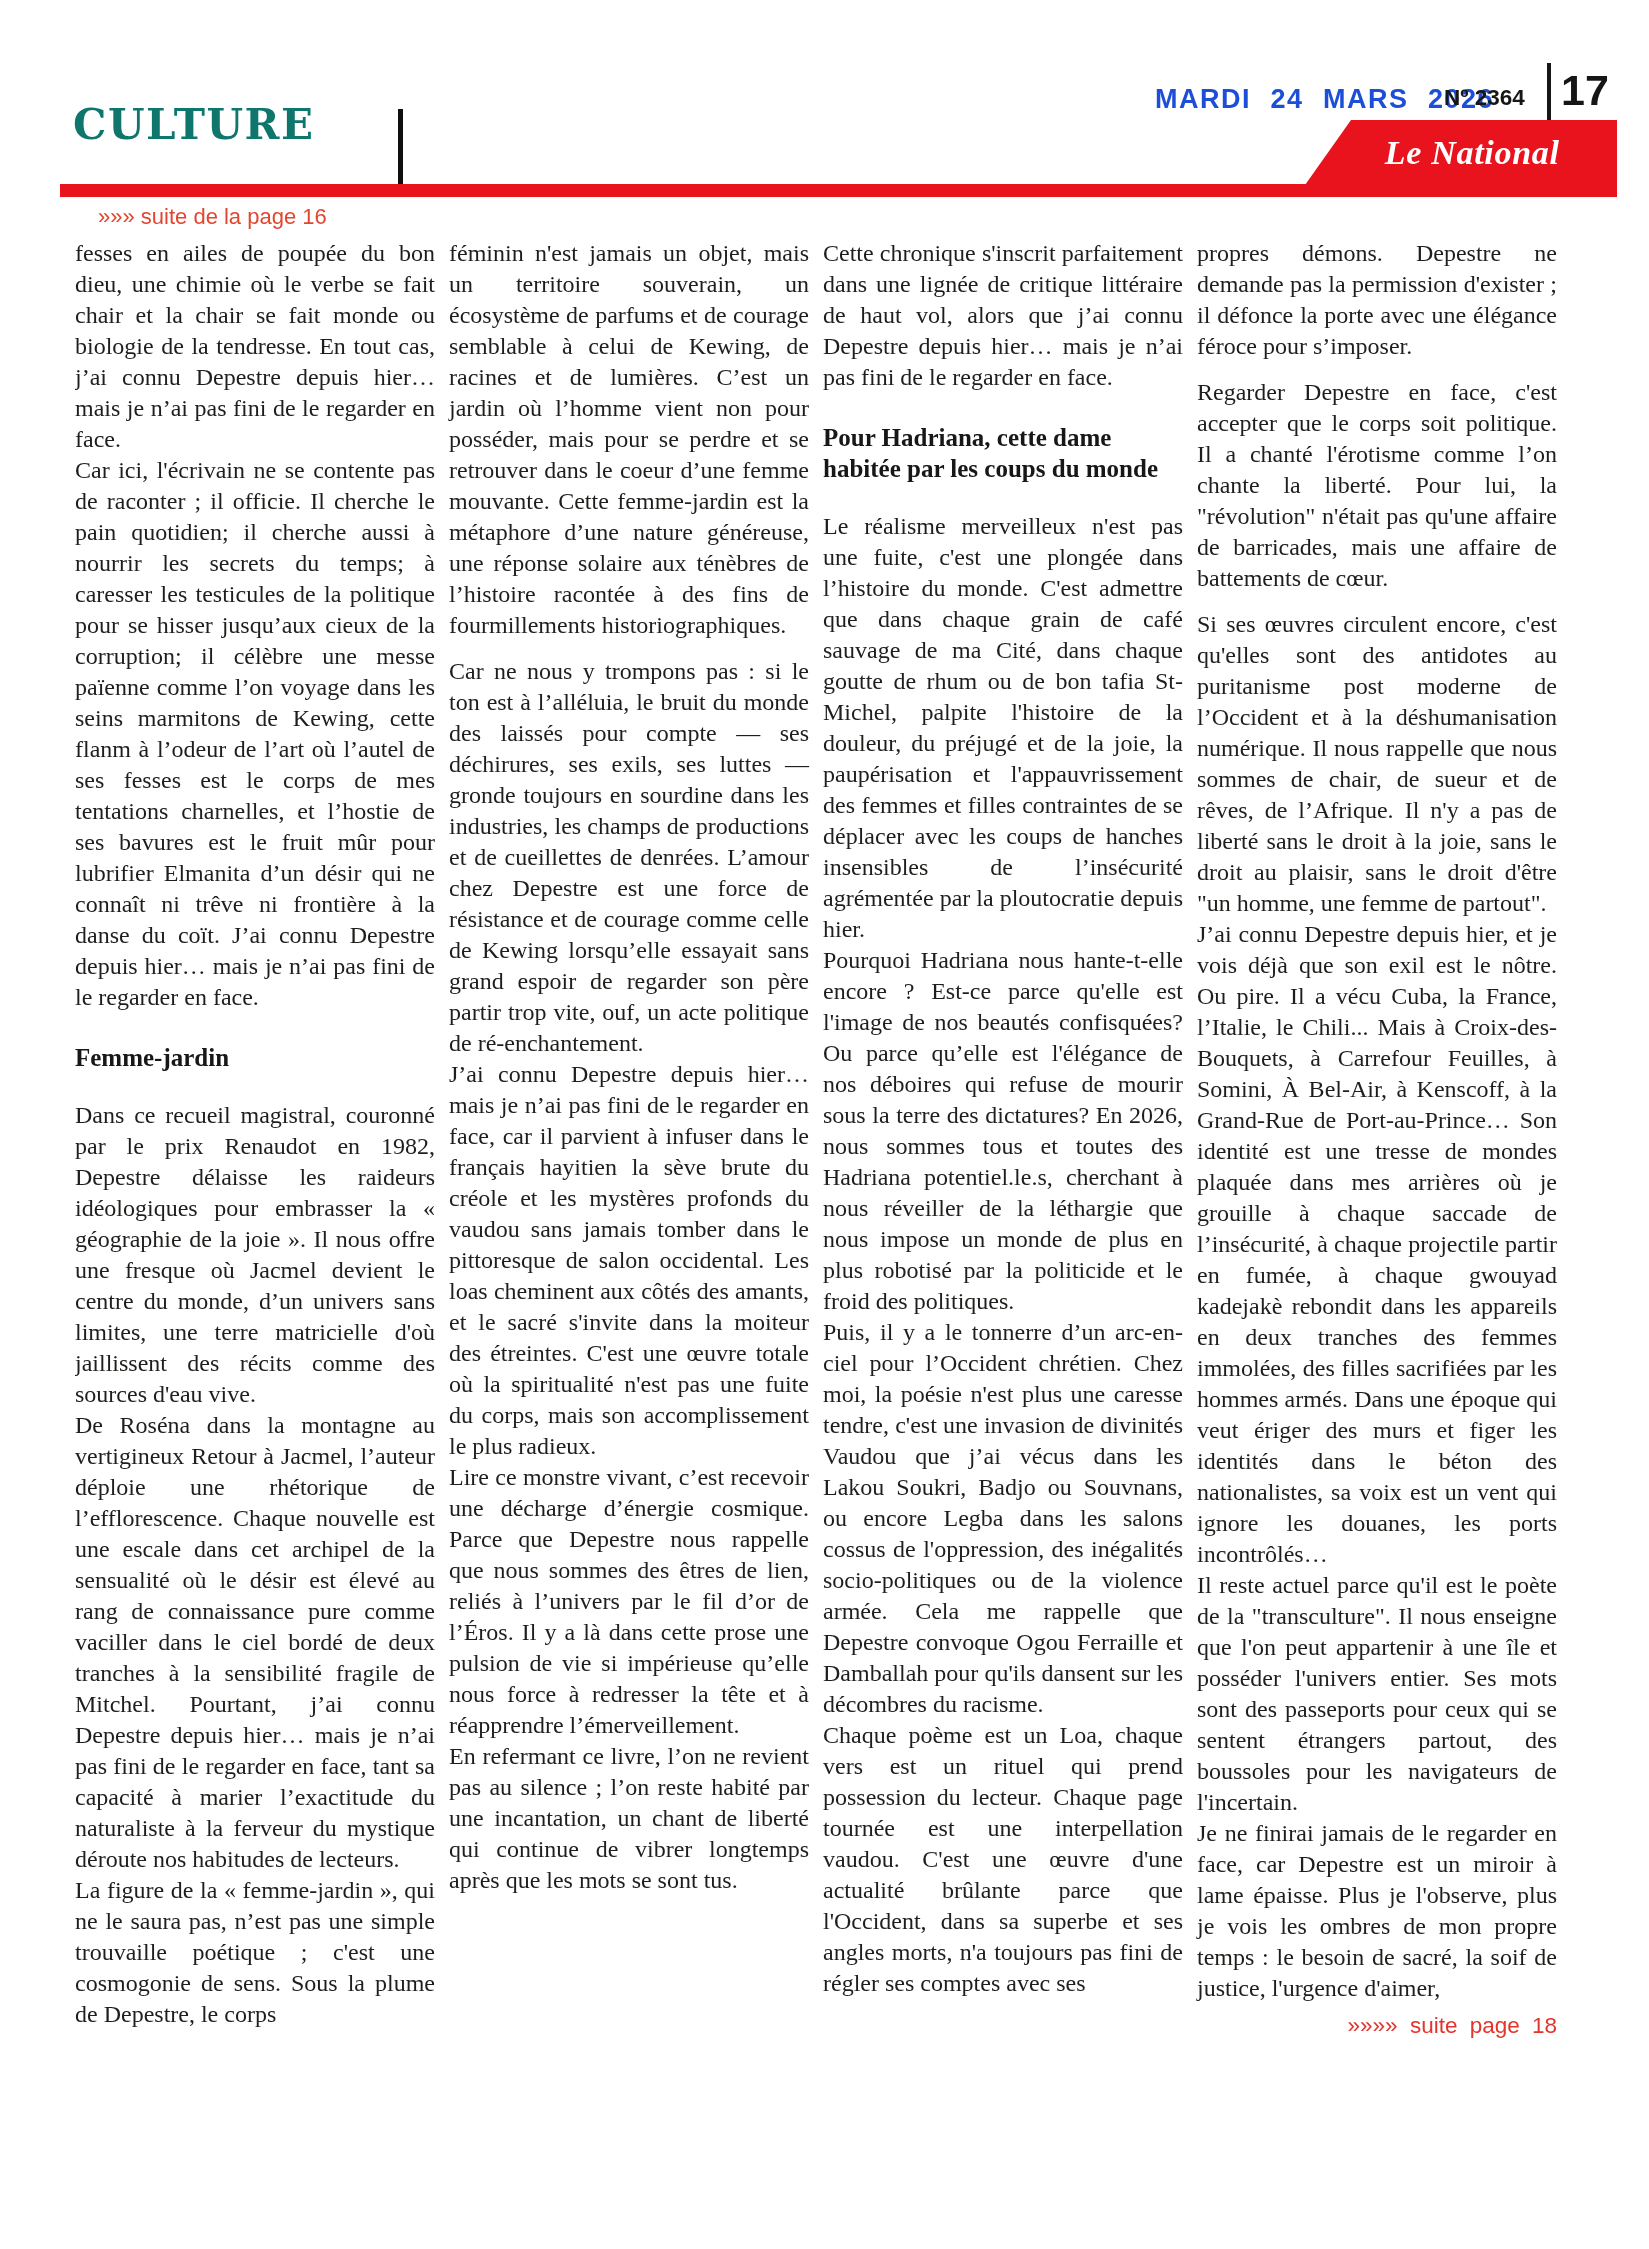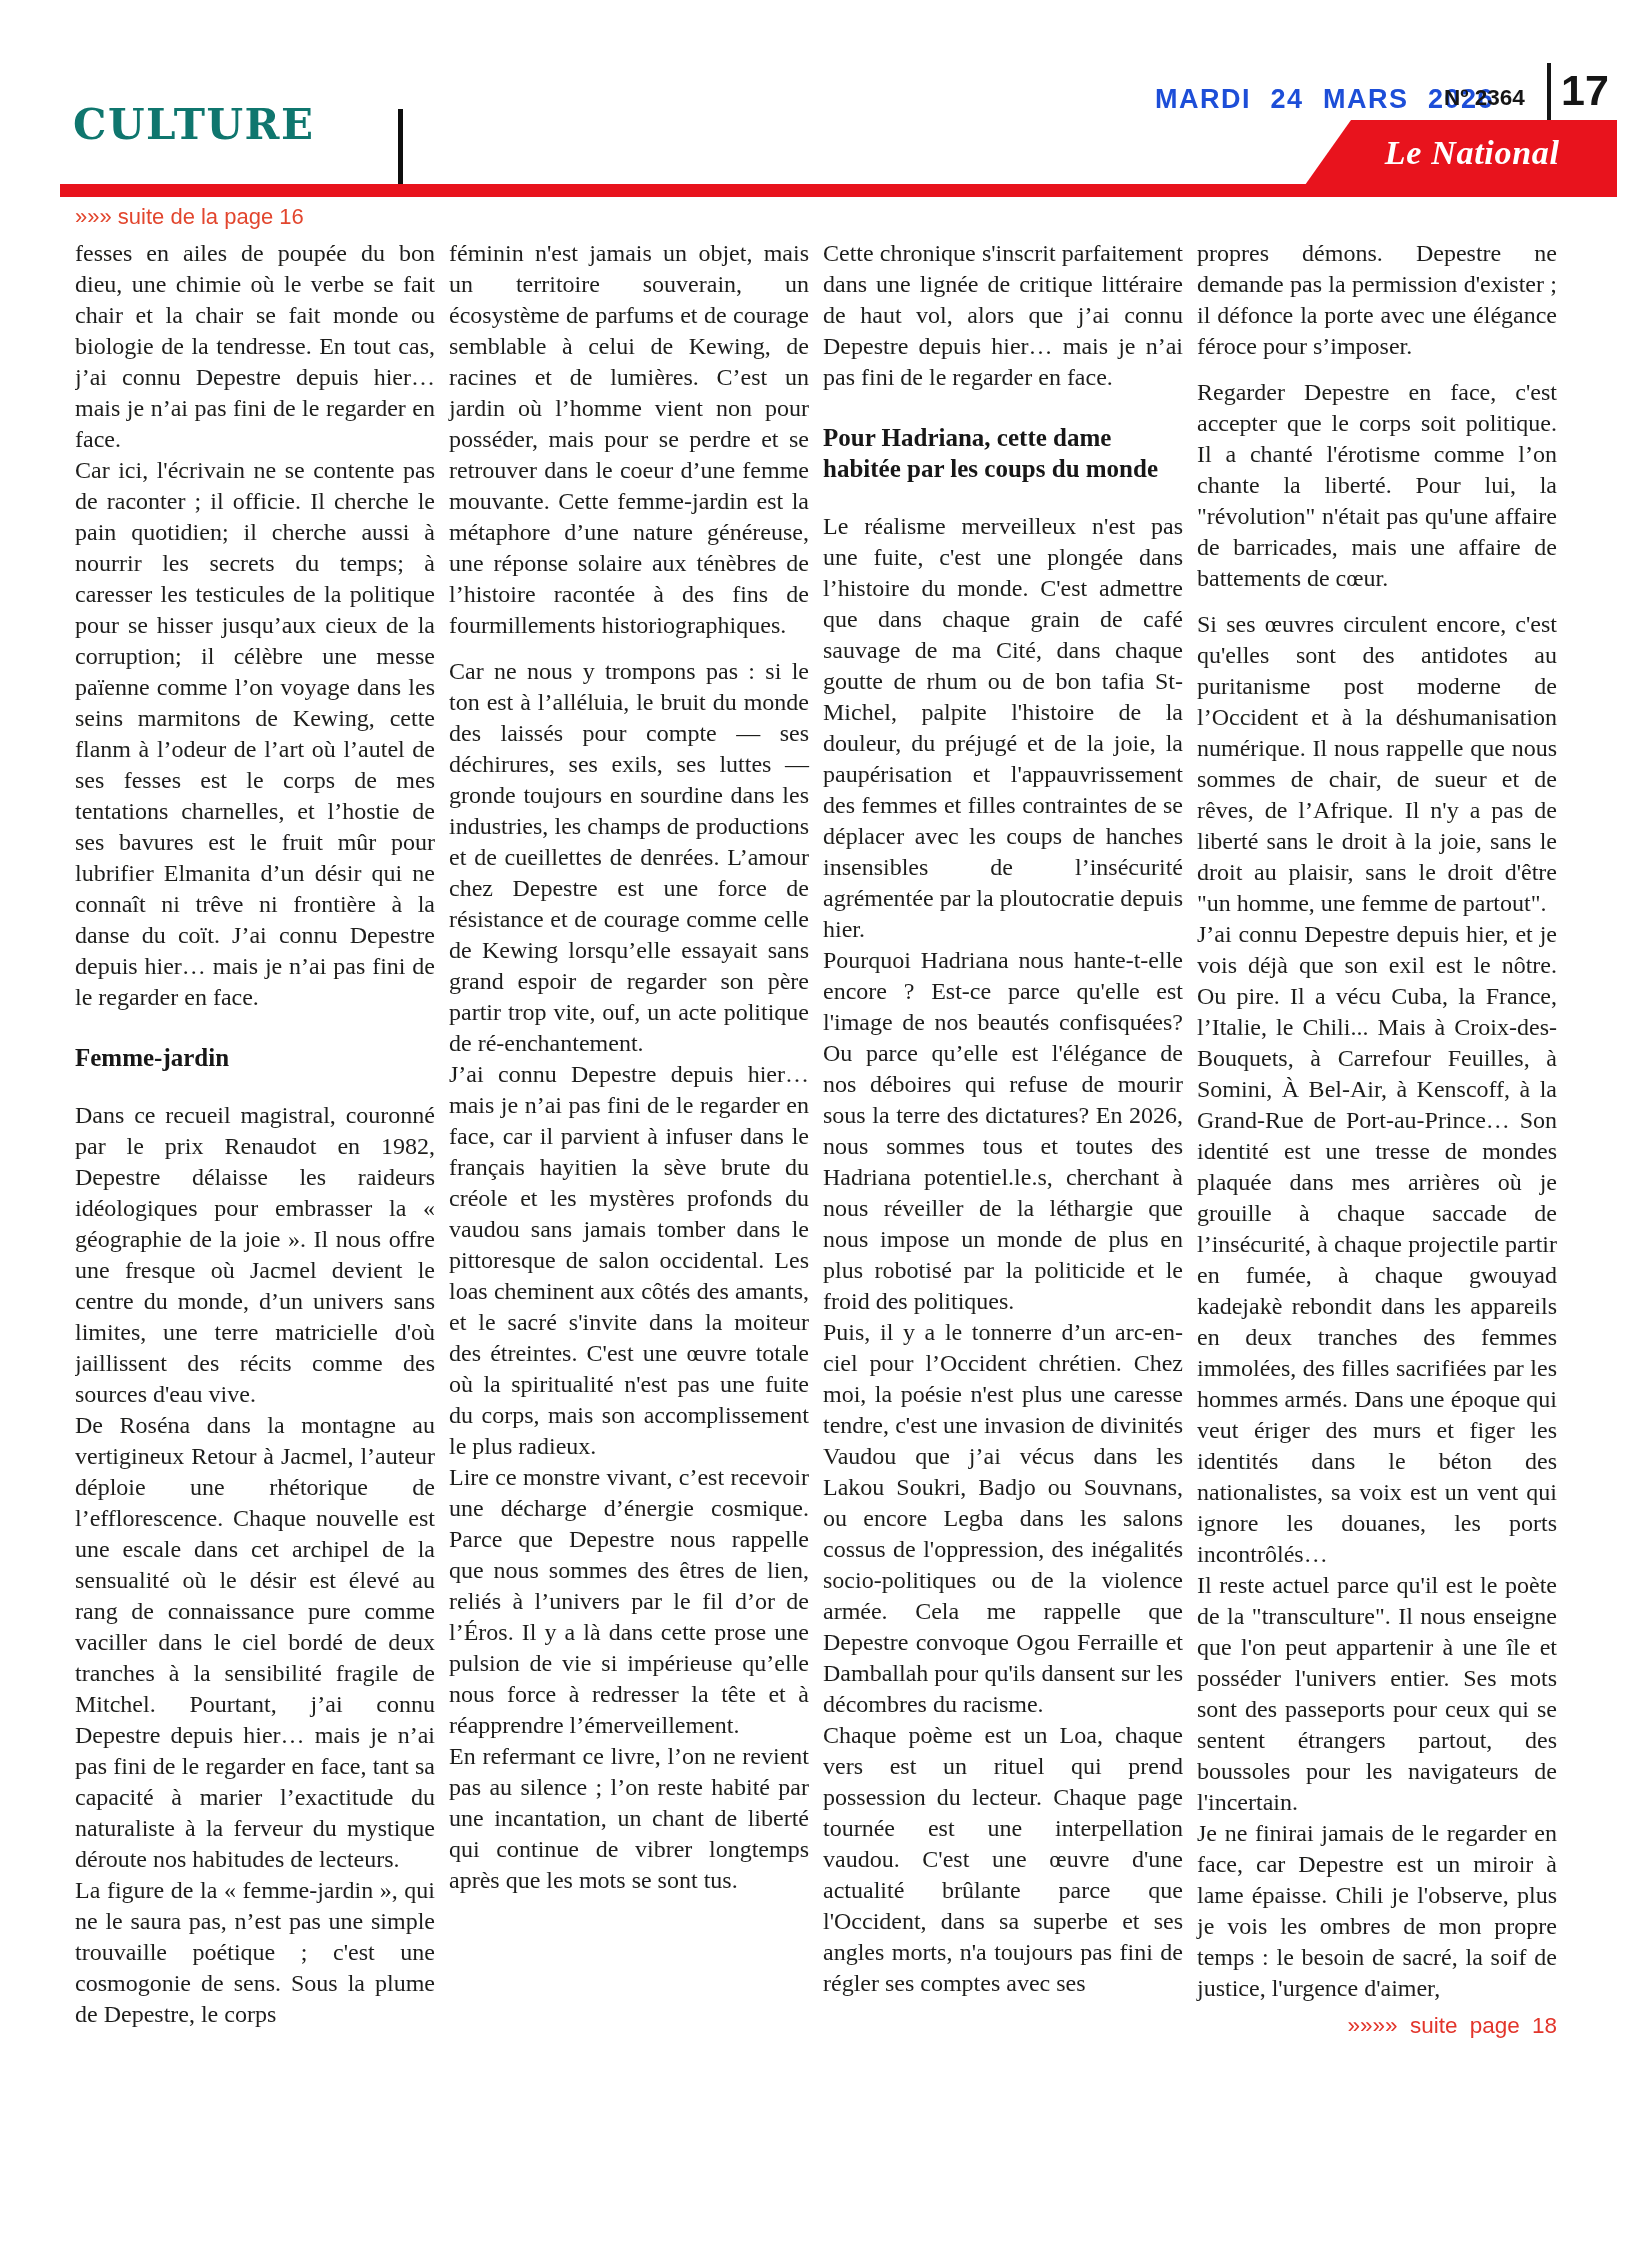--- a/index.html
+++ b/index.html
@@ -54,21 +54,21 @@
     font-family:"Liberation Serif", serif;
     font-weight:bold; font-style:italic;
     font-size:34px; color:#ffffff; letter-spacing:0.7px; white-space:nowrap;
   }
   .header-rule{
     position:absolute; left:60px; top:184px;
     width:1557px; height:12.7px; background:#e8131d;
   }
   .suite{
     font-family:"Liberation Sans", sans-serif;
-    color:#e2462e; font-size:22px; white-space:nowrap;
+    color:#e2462e; font-size:22px; white-space:nowrap;margin-left:23px;
   }
   .suite-top{ position:absolute; left:75px; top:204px; }
   
   .columns{
     position:absolute; left:75px; top:238px;
     width:1530px; height:1995px;
     display:flex; gap:14px; overflow:hidden;
   }
   .col{
     width:360px; flex:0 0 360px;
@@ -129,19 +129,19 @@
         <p class="para">Pourquoi Hadriana nous hante-t-elle encore ? Est-ce parce qu'elle est l'image de nos beautés confisquées? Ou parce qu’elle est l'élégance de nos déboires qui refuse de mourir sous la terre des dictatures? En 2026, nous sommes tous et toutes des Hadriana potentiel.le.s, cherchant à nous réveiller de la léthargie que nous impose un monde de plus en plus robotisé par la politicide et le froid des politiques.</p>
         <p class="para">Puis, il y a le tonnerre d’un arc-en-ciel pour l’Occident chrétien. Chez moi, la poésie n'est plus une caresse tendre, c'est une invasion de divinités Vaudou que j’ai vécus dans les Lakou Soukri, Badjo ou Souvnans, ou encore Legba dans les salons cossus de l'oppression, des inégalités socio-politiques ou de la violence armée. Cela me rappelle que Depestre convoque Ogou Ferraille et Damballah pour qu'ils dansent sur les décombres du racisme.</p>
         <p class="para">Chaque poème est un Loa, chaque vers est un rituel qui prend possession du lecteur. Chaque page tournée est une interpellation vaudou. C'est une œuvre d'une actualité brûlante parce que l'Occident, dans sa superbe et ses angles morts, n'a toujours pas fini de régler ses comptes avec ses</p>
       </div>
       <div class="col">
         <p class="para">propres démons. Depestre ne demande pas la permission d'exister ; il défonce la porte avec une élégance féroce pour s’imposer.</p>
         <p class="para spaced">Regarder Depestre en face, c'est accepter que le corps soit politique. Il a chanté l'érotisme comme l’on chante la liberté. Pour lui, la "révolution" n'était pas qu'une affaire de barricades, mais une affaire de battements de cœur.</p>
         <p class="para spaced">Si ses œuvres circulent encore, c'est qu'elles sont des antidotes au puritanisme post moderne de l’Occident et à la déshumanisation numérique. Il nous rappelle que nous sommes de chair, de sueur et de rêves, de l’Afrique. Il n'y a pas de liberté sans le droit à la joie, sans le droit au plaisir, sans le droit d'être "un homme, une femme de partout".</p>
         <p class="para">J’ai connu Depestre depuis hier, et je vois déjà que son exil est le nôtre. Ou pire. Il a vécu Cuba, la France, l’Italie, le Chili... Mais à Croix-des-Bouquets, à Carrefour Feuilles, à Somini, À Bel-Air, à Kenscoff, à la Grand-Rue de Port-au-Prince… Son identité est une tresse de mondes plaquée dans mes arrières où je grouille à chaque saccade de l’insécurité, à chaque projectile partir en fumée, à chaque gwouyad kadejakè rebondit dans les appareils en deux tranches des femmes immolées, des filles sacrifiées par les hommes armés. Dans une époque qui veut ériger des murs et figer les identités dans le béton des nationalistes, sa voix est un vent qui ignore les douanes, les ports incontrôlés…</p>
         <p class="para">Il reste actuel parce qu'il est le poète de la "transculture". Il nous enseigne que l'on peut appartenir à une île et posséder l'univers entier. Ses mots sont des passeports pour ceux qui se sentent étrangers partout, des boussoles pour les navigateurs de l'incertain.</p>
-        <p class="para">Je ne finirai jamais de le regarder en face, car Depestre est un miroir à lame épaisse. Chili je l'observe, plus je vois les ombres de mon propre temps : le besoin de sacré, la soif de justice, l'urgence d'aimer,</p>
+        <p class="para">Je ne finirai jamais de le regarder en face, car Depestre est un miroir à lame épaisse. Plus je l'observe, plus je vois les ombres de mon propre temps : le besoin de sacré, la soif de justice, l'urgence d'aimer,</p>
         <div class="suite suite-end">»»»» suite  page  18</div>
       </div>
     </div>
 
 </div>
 
 
 </body></html>

